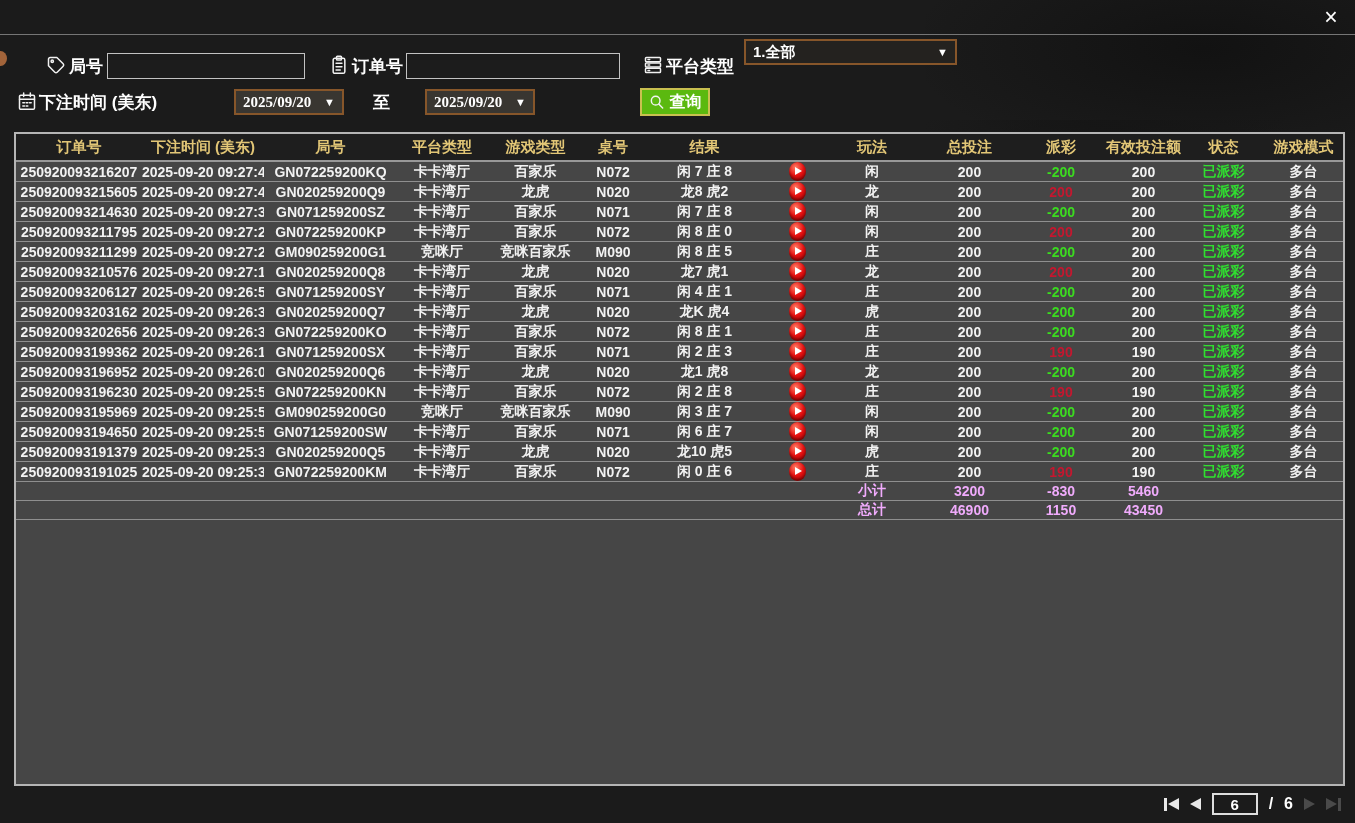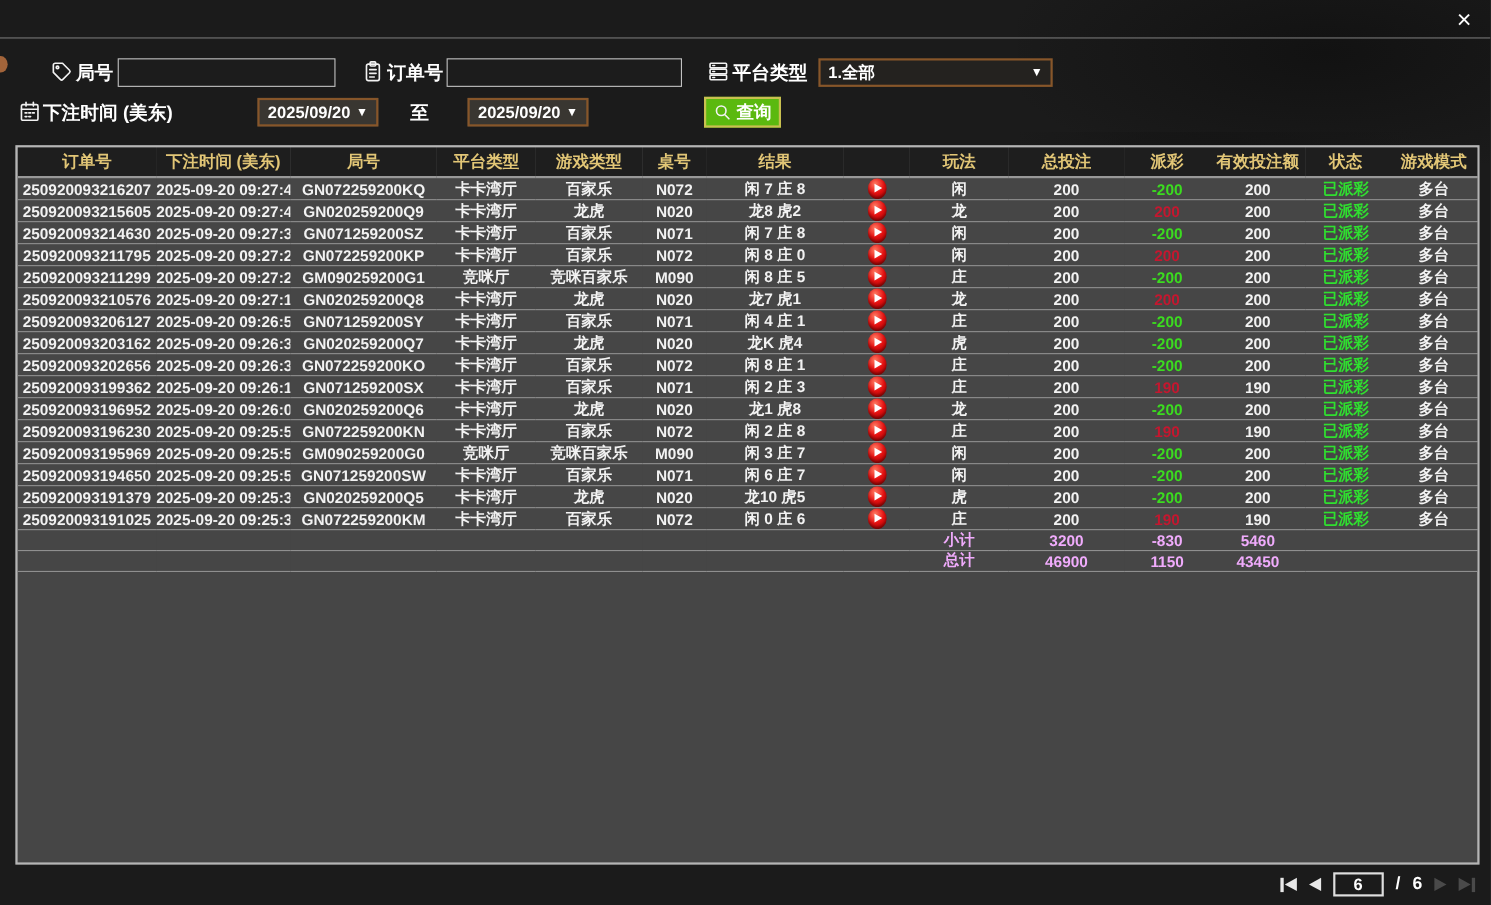--- a/index.html
+++ b/index.html
@@ -17,21 +17,21 @@
 
   
   .flabel { position:absolute; color:#ffffff; font-size:17px; font-weight:bold; white-space:nowrap; }
   .ficon  { position:absolute; width:20px; height:20px; }
   .txt-input { position:absolute; height:26px; background:#1c1c1c; border:1px solid #c2c2c2;
                color:#ffffff; font-size:15px; padding:0 6px; outline:none; }
   .sel-box { position:absolute; height:26px; background:#24221f; border:2px solid #87562a;
              color:#ffffff; font-size:15px; font-weight:bold; display:flex; align-items:center;
              padding:0 7px; cursor:pointer; }
   .sel-box .chev { margin-left:auto; font-size:11px; color:#ffffff; }
-  .date-box { background:#393631; justify-content:center; }
+  .date-box { background:#393631; justify-content:space-between;font-family:Liberation Serif, serif; }
   .date-box .chev { margin-left:5px; }
   .search-btn { position:absolute; left:640px; top:88px; width:70px; height:28px;
                 background:#5bb90f; border:2px solid #c9c050; color:#ffffff; font-size:16px;
                 font-weight:bold; display:flex; align-items:center; justify-content:center;
                 gap:5px; cursor:pointer; }
 
   
   .table-wrap { position:absolute; left:14px; top:132px; width:1331px; height:654px;
                 background:#464646; border:2px solid #b5b5b5; overflow:hidden; }
   table { width:100%; border-collapse:collapse; table-layout:fixed; }
@@ -96,21 +96,21 @@
 
 <svg class="ficon icn" style="left:643px; top:55px;" viewBox="0 0 24 24">
   <rect x="3" y="3" width="18" height="5" rx="1"></rect>
   <rect x="3" y="9.5" width="18" height="5" rx="1"></rect>
   <rect x="3" y="16" width="18" height="5" rx="1"></rect>
   <line x1="6" y1="5.5" x2="8" y2="5.5"></line>
   <line x1="6" y1="12" x2="8" y2="12"></line>
   <line x1="6" y1="18.5" x2="8" y2="18.5"></line>
 </svg>
 <div class="flabel" style="left:666px; top:55px;">平台类型</div>
-<div class="sel-box" style="left:744px; top:53px; width:213px;">
+<div class="sel-box" style="left:744px; top:39px; width:213px;">
   <span>1.全部</span>
   <span class="chev">▼</span>
 </div>
 
 <svg class="ficon icn" style="left:17px; top:91px;" viewBox="0 0 24 24">
   <rect x="3" y="5" width="18" height="17" rx="1.5"></rect>
   <line x1="3" y1="10" x2="21" y2="10"></line>
   <line x1="8" y1="2.5" x2="8" y2="6.5"></line>
   <line x1="16" y1="2.5" x2="16" y2="6.5"></line>
   <line x1="7" y1="14" x2="9" y2="14"></line>

